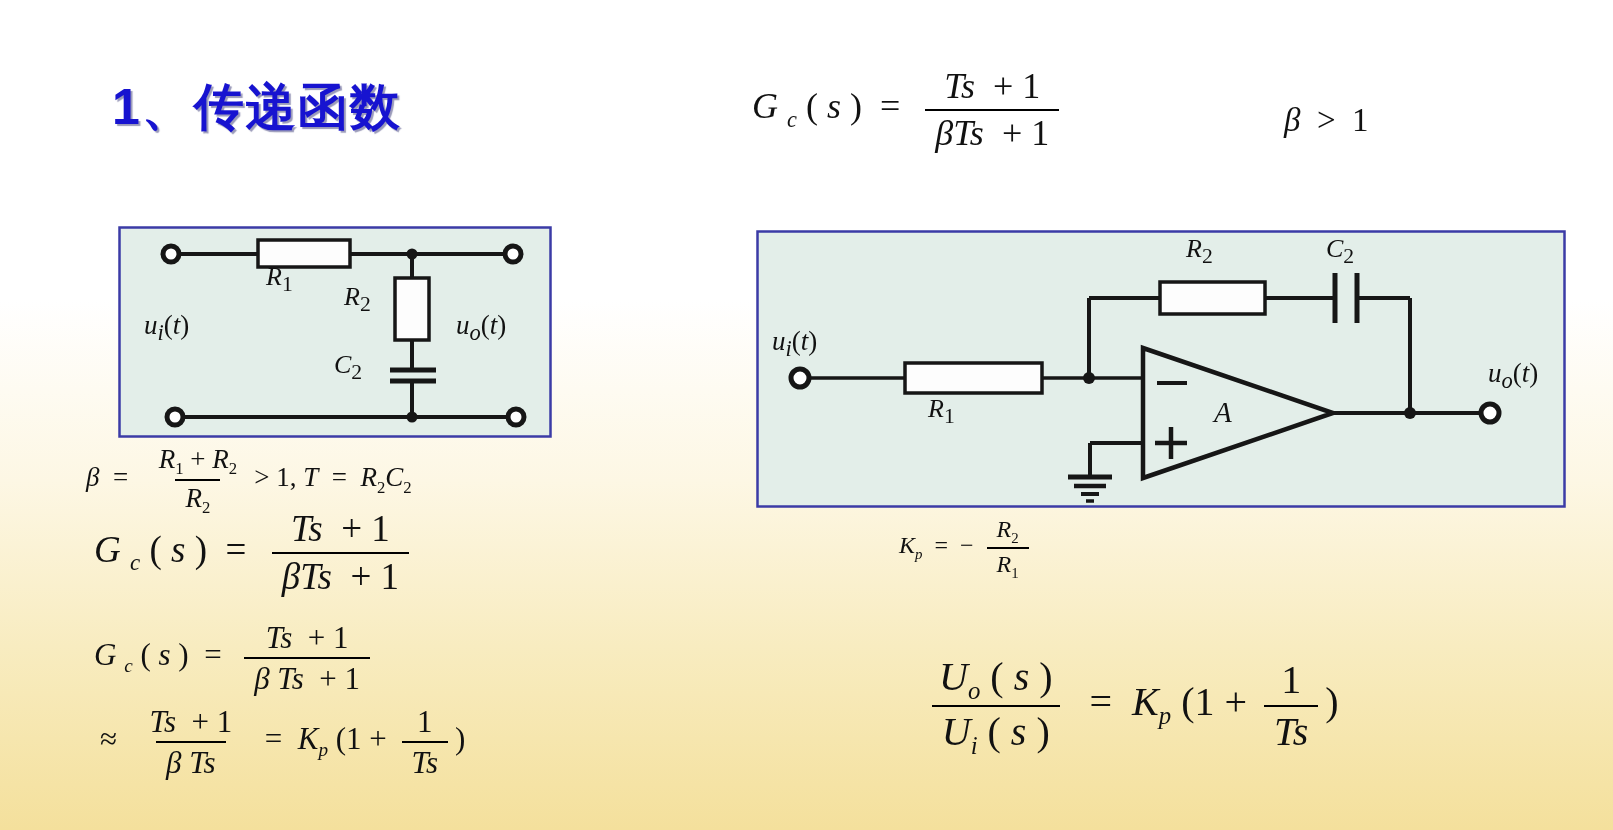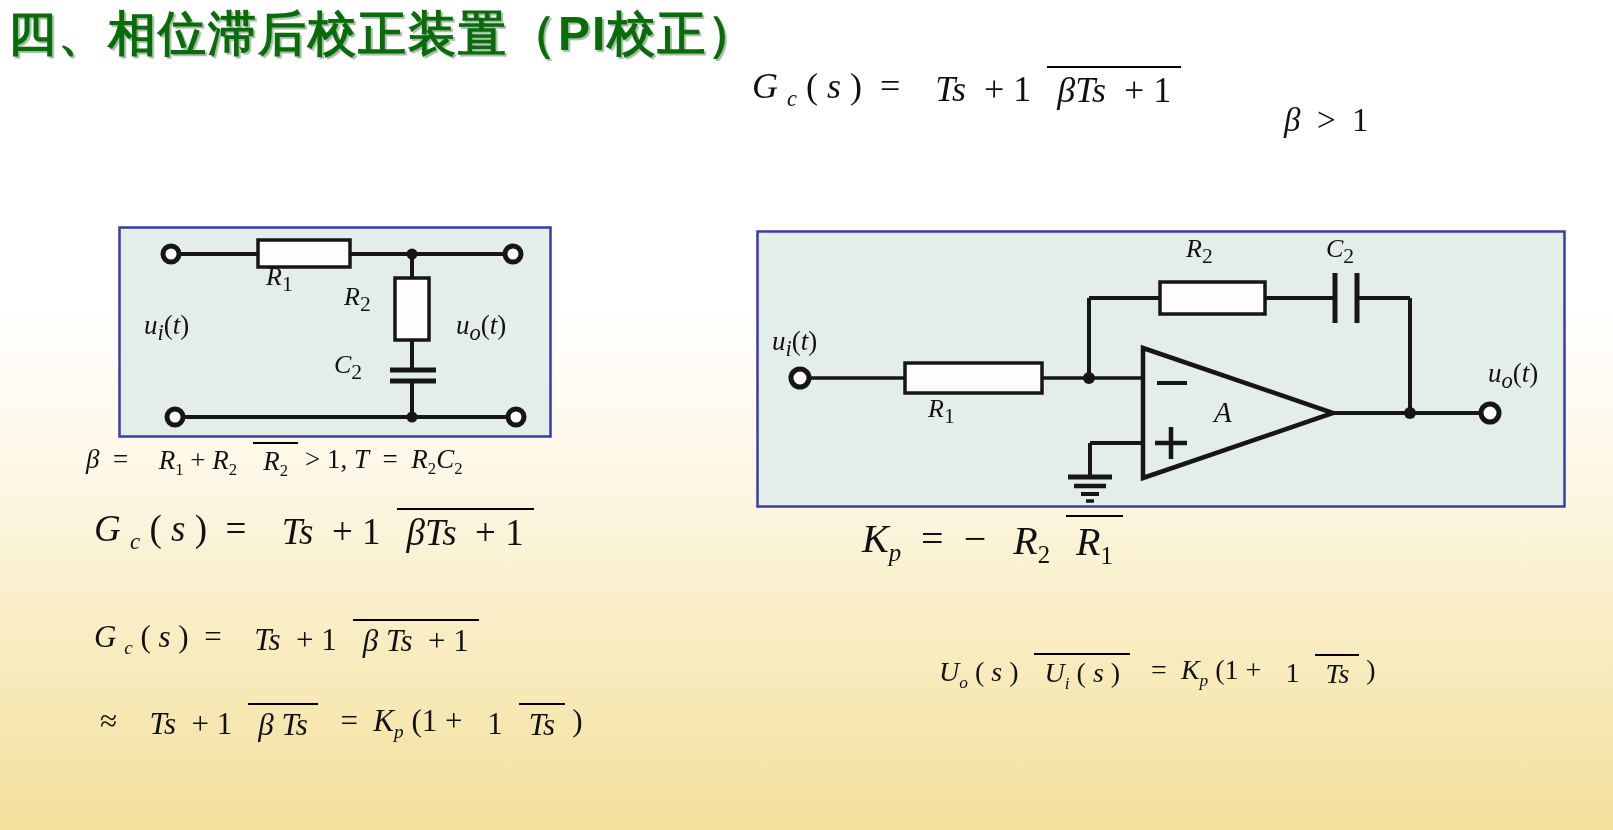--- a/index.html
+++ b/index.html
@@ -19,58 +19,58 @@
     text-shadow:2px 2px 1px rgba(0,0,80,.4);white-space:pre;
   }
   .h1{left:112px;top:74px;}
   .h2{left:112px;top:152px;}
 
   
   .math{position:absolute;white-space:pre;line-height:1.25;}
   .m-t,.m-si{font-style:italic;}
   .m-r,.m-s{font-style:normal;}
   .math sub{font-size:62%;line-height:1;}
-  .mfrac{display:inline-flex;flex-direction:row;align-items:center;vertical-align:middle;margin:0 7px;gap:6px;}
+  .mfrac{display:inline-flex;flex-direction:column;align-items:center;vertical-align:middle;margin:0 7px;}
   .mnum,.mden{display:block;text-align:center;padding:1px 10px;line-height:1.2;}
   .mden{border-top:2.5px solid #000;}
 
   
   .circuit{position:absolute;}
   .circuit svg{display:block;}
   .clabel{position:absolute;white-space:pre;line-height:1;}
 
   .f-gctop {left:752px;top:64px;font-size:36px;}
   .f-beta1 {left:1284px;top:100px;font-size:33px;}
   .f-betadef{left:86px;top:442px;font-size:27px;}
   .f-gcbig {left:94px;top:506px;font-size:37px;}
   .f-gcsm  {left:94px;top:618px;font-size:31px;}
   .f-gcapx {left:100px;top:702px;font-size:31px;}
-  .f-kp    {left:862px;top:514px;font-size:40px;}
+  .f-kp    {left:899px;top:514px;font-size:24px;}
   .f-tdef  {left:1168px;top:550px;font-size:34px;}
-  .f-uoui  {left:922px;top:652px;font-size:28px;}
+  .f-uoui  {left:922px;top:652px;font-size:40px;}
 
   .lb-l-r1{left:266px;top:264px;font-size:26px;}
   .lb-l-r2{left:344px;top:284px;font-size:26px;}
   .lb-l-c2{left:334px;top:352px;font-size:26px;}
   .lb-l-ui{left:144px;top:312px;font-size:27px;}
   .lb-l-uo{left:456px;top:312px;font-size:27px;}
 
   .lb-r-ui{left:772px;top:328px;font-size:27px;}
   .lb-r-r1{left:928px;top:396px;font-size:26px;}
   .lb-r-r2{left:1186px;top:236px;font-size:26px;}
   .lb-r-c2{left:1326px;top:236px;font-size:26px;}
   .lb-r-a {left:1214px;top:398px;font-size:29px;}
   .lb-r-uo{left:1488px;top:360px;font-size:27px;}
 </style>
 </head>
 <body>
 
 <div class="slide">
 
-  <div class="title">四、相位滞后校正装置（PI校正）</div>
+  <div class="heading h1">1、传递函数</div>
 
   <div class="math f-gctop"><span class="m-t">G </span><sub class="m-si">c</sub><span class="m-r"> ( </span><span class="m-t">s</span><span class="m-r"> )  =  </span><span class="mfrac"><span class="mnum"><span class="m-t">Ts</span><span class="m-r">  + 1</span></span><span class="mden"><span class="m-t">βTs</span><span class="m-r">  + 1</span></span></span></div>
   <div class="math f-beta1"><span class="m-t">β</span><span class="m-r">  &gt;  1</span></div>
   <div class="math f-betadef"><span class="m-t">β</span><span class="m-r">  =  </span><span class="mfrac"><span class="mnum"><span class="m-t">R</span><sub class="m-s">1</sub><span class="m-r"> + </span><span class="m-t">R</span><sub class="m-s">2</sub></span><span class="mden"><span class="m-t">R</span><sub class="m-s">2</sub></span></span><span class="m-r">&gt; 1, </span><span class="m-t">T</span><span class="m-r">  =  </span><span class="m-t">R</span><sub class="m-s">2</sub><span class="m-t">C</span><sub class="m-s">2</sub></div>
   <div class="math f-gcbig"><span class="m-t">G </span><sub class="m-si">c</sub><span class="m-r"> ( </span><span class="m-t">s</span><span class="m-r"> )  =  </span><span class="mfrac"><span class="mnum"><span class="m-t">Ts</span><span class="m-r">  + 1</span></span><span class="mden"><span class="m-t">βTs</span><span class="m-r">  + 1</span></span></span></div>
   <div class="math f-gcsm"><span class="m-t">G </span><sub class="m-si">c</sub><span class="m-r"> ( </span><span class="m-t">s</span><span class="m-r"> )  =  </span><span class="mfrac"><span class="mnum"><span class="m-t">Ts</span><span class="m-r">  + 1</span></span><span class="mden"><span class="m-t">β Ts</span><span class="m-r">  + 1</span></span></span></div>
   <div class="math f-gcapx"><span class="m-r">≈  </span><span class="mfrac"><span class="mnum"><span class="m-t">Ts</span><span class="m-r">  + 1</span></span><span class="mden"><span class="m-t">β Ts</span></span></span><span class="m-r">  =  </span><span class="m-t">K</span><sub class="m-si">p</sub><span class="m-r"> (1 + </span><span class="mfrac"><span class="mnum"><span class="m-r">1</span></span><span class="mden"><span class="m-t">Ts</span></span></span><span class="m-r">)</span></div>
   <div class="math f-kp"><span class="m-t">K</span><sub class="m-si">p</sub><span class="m-r">  =  − </span><span class="mfrac"><span class="mnum"><span class="m-t">R</span><sub class="m-s">2</sub></span><span class="mden"><span class="m-t">R</span><sub class="m-s">1</sub></span></span></div>
   <div class="math f-uoui"><span class="mfrac"><span class="mnum"><span class="m-t">U</span><sub class="m-si">o</sub><span class="m-r"> ( </span><span class="m-t">s</span><span class="m-r"> )</span></span><span class="mden"><span class="m-t">U</span><sub class="m-si">i</sub><span class="m-r"> ( </span><span class="m-t">s</span><span class="m-r"> )</span></span></span><span class="m-r">  =  </span><span class="m-t">K</span><sub class="m-si">p</sub><span class="m-r"> (1 + </span><span class="mfrac"><span class="mnum"><span class="m-r">1</span></span><span class="mden"><span class="m-t">Ts</span></span></span><span class="m-r">)</span></div>
 

